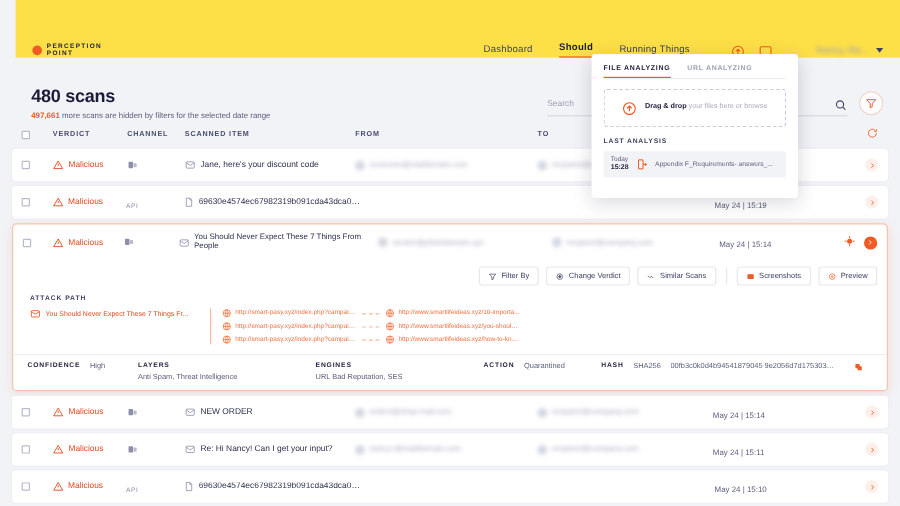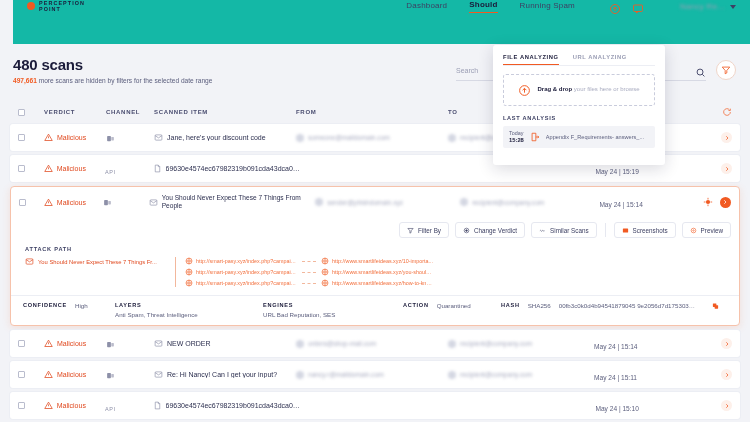--- a/index.html
+++ b/index.html
@@ -7,21 +7,21 @@
     width: 750px; height: 422px;
     font-family: "Liberation Sans", sans-serif;
     background: #f2f3f7;
     overflow: hidden;
   }
   .app { position: relative; width: 750px; height: 422px; }
 
   
   .topbar {
     position: absolute; top: 0; left: 13px; right: 0; height: 48px;
-    background: #14b8a6; display: flex; align-items: flex-start;
+    background: #fde047; display: flex; align-items: flex-end;
     padding: 0 14px;
   }
   .logo { display: flex; align-items: center; gap: 4px; }
   .logo-dot {
     width: 8px; height: 8px; border-radius: 50%; background: #f15a22;
     align-self: flex-start; margin-top: 2px;
   }
   .logo-text { line-height: 1.15; }
   .logo-text div {
     font-size: 5.4px; letter-spacing: 1.1px; font-weight: 700; color: #1b1b3a;
@@ -36,22 +36,22 @@
   .ic { width: 12px; height: 12px; display: block; }
   .user { display: flex; align-items: center; gap: 5px; margin-left: 14px; }
   .user-name {
     font-size: 8px; color: #9a9db4; filter: blur(1.6px); letter-spacing: .3px;
   }
   .caret { width: 0; height: 0; border-left: 3.5px solid transparent;
            border-right: 3.5px solid transparent; border-top: 4px solid #3d4063; }
 
   
   .page-head {
-    position: absolute; top: 44px; left: 0; right: 0; height: 52px;
-    background: #f2f3f7; padding: 12px 14px 0 13px; display: flex;
+    position: absolute; top: 60px; left: 0; right: 0; height: 52px;
+    background: #f2f3f7; padding: 12px 14px 0 26px; display: flex;
   }
   .title { font-size: 15px; font-weight: 700; color: #1b1b3a; letter-spacing: -.2px; }
   .subtitle { font-size: 6.6px; color: #5b5e7d; margin-top: 4px; }
   .subtitle b { color: #f15a22; font-weight: 700; }
 
   .search-wrap {
     margin-left: auto; display: flex; align-items: flex-start; gap: 10px; padding-top: 8px;
   }
   .search-box {
     width: 250px; border-bottom: 1px solid #d7d9e4; padding-bottom: 4px;
@@ -206,21 +206,21 @@
       <div class="logo-dot"></div>
       <div class="logo-text">
         <div>PERCEPTION</div>
         <div>POINT</div>
       </div>
     </div>
 
     <div class="nav">
       <div class="nav-link">Dashboard</div>
       <div class="nav-link active">Should</div>
-      <div class="nav-link">Running Spam</div>
+      <div class="nav-link">Running Things</div>
 
       <div class="nav-icons">
         <span class="ic">
           <svg viewBox="0 0 24 24" width="12" height="12" fill="none" stroke="#f15a22" stroke-width="1.8">
             <circle cx="12" cy="12" r="9"></circle>
               <path d="M12 16V8M8.5 11.5 12 8l3.5 3.5"></path>
           </svg>
         </span>
         <span class="ic">
           <svg viewBox="0 0 24 24" width="12" height="12" fill="none" stroke="#f15a22" stroke-width="1.8">

